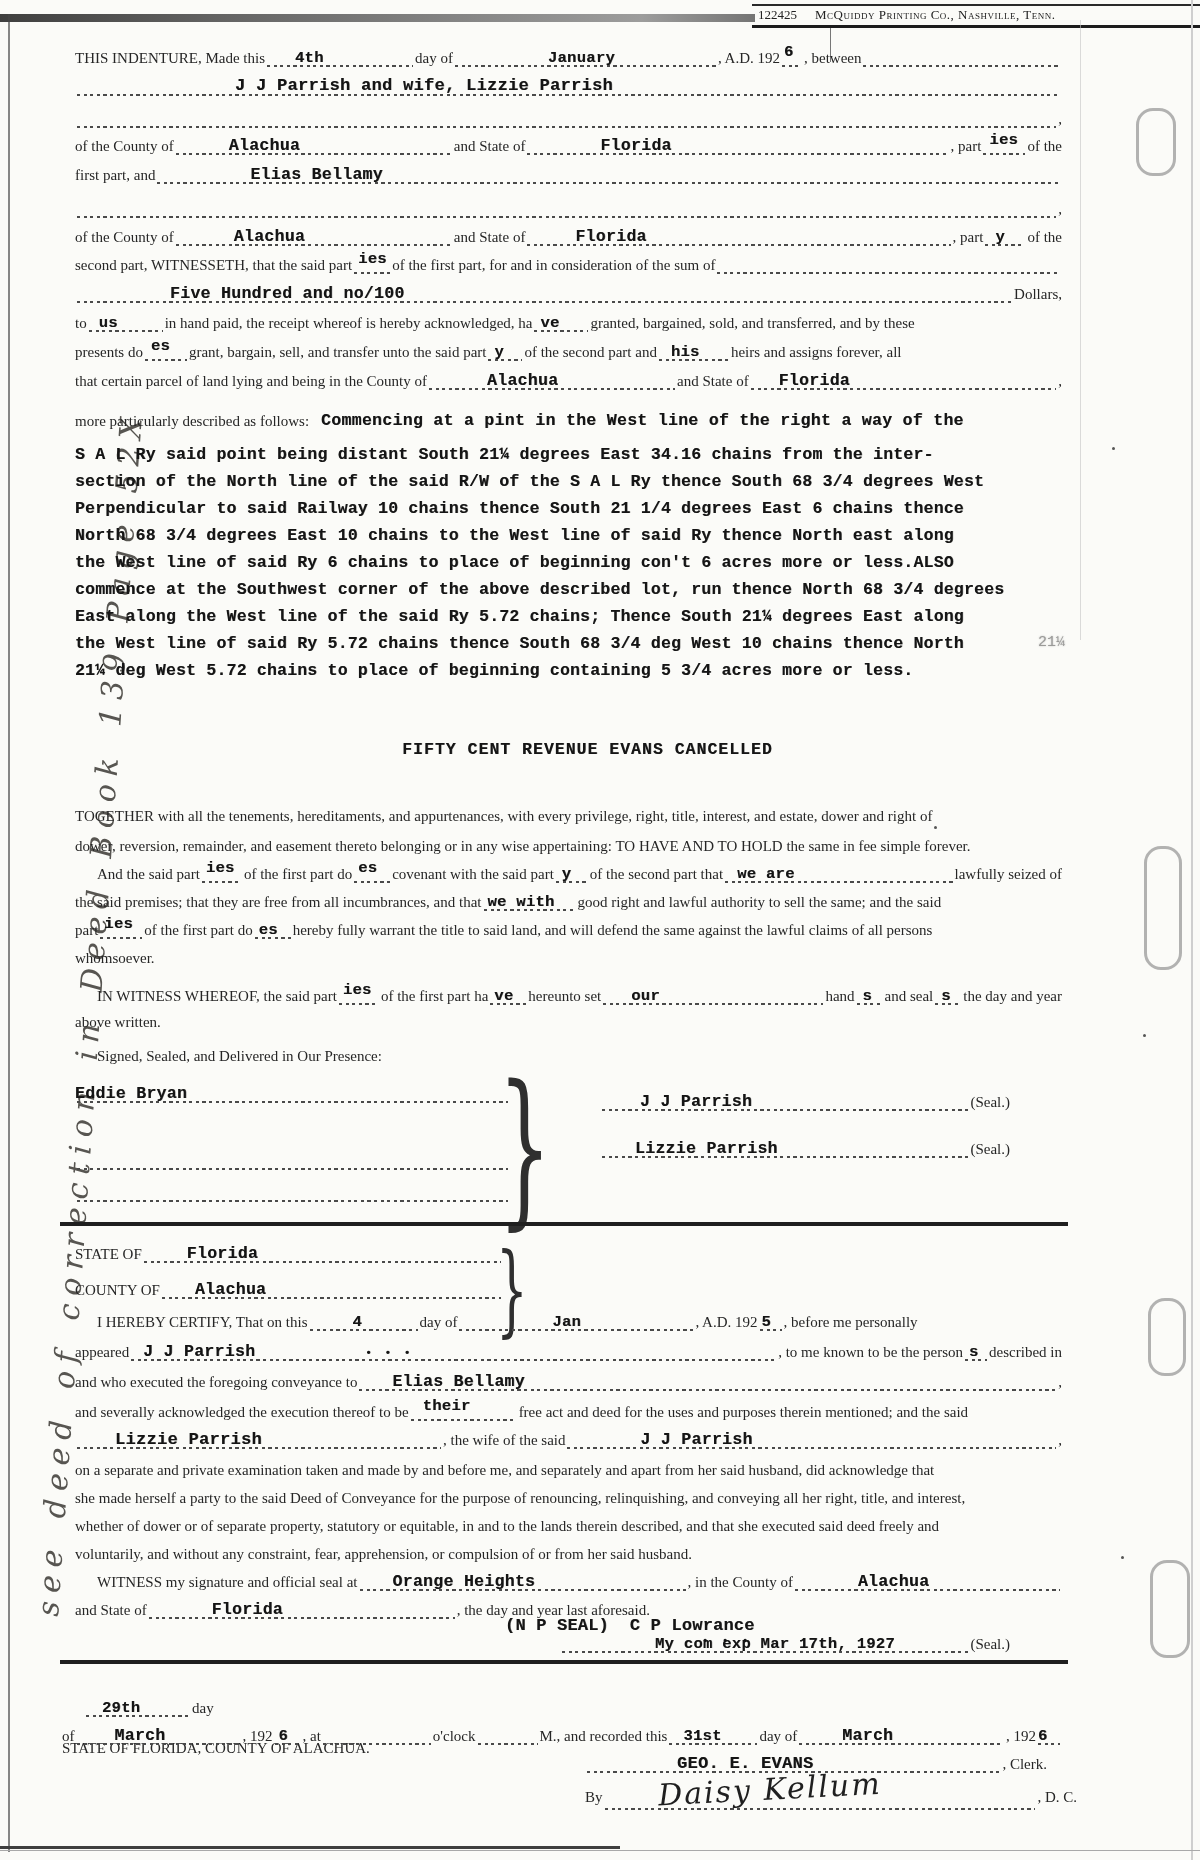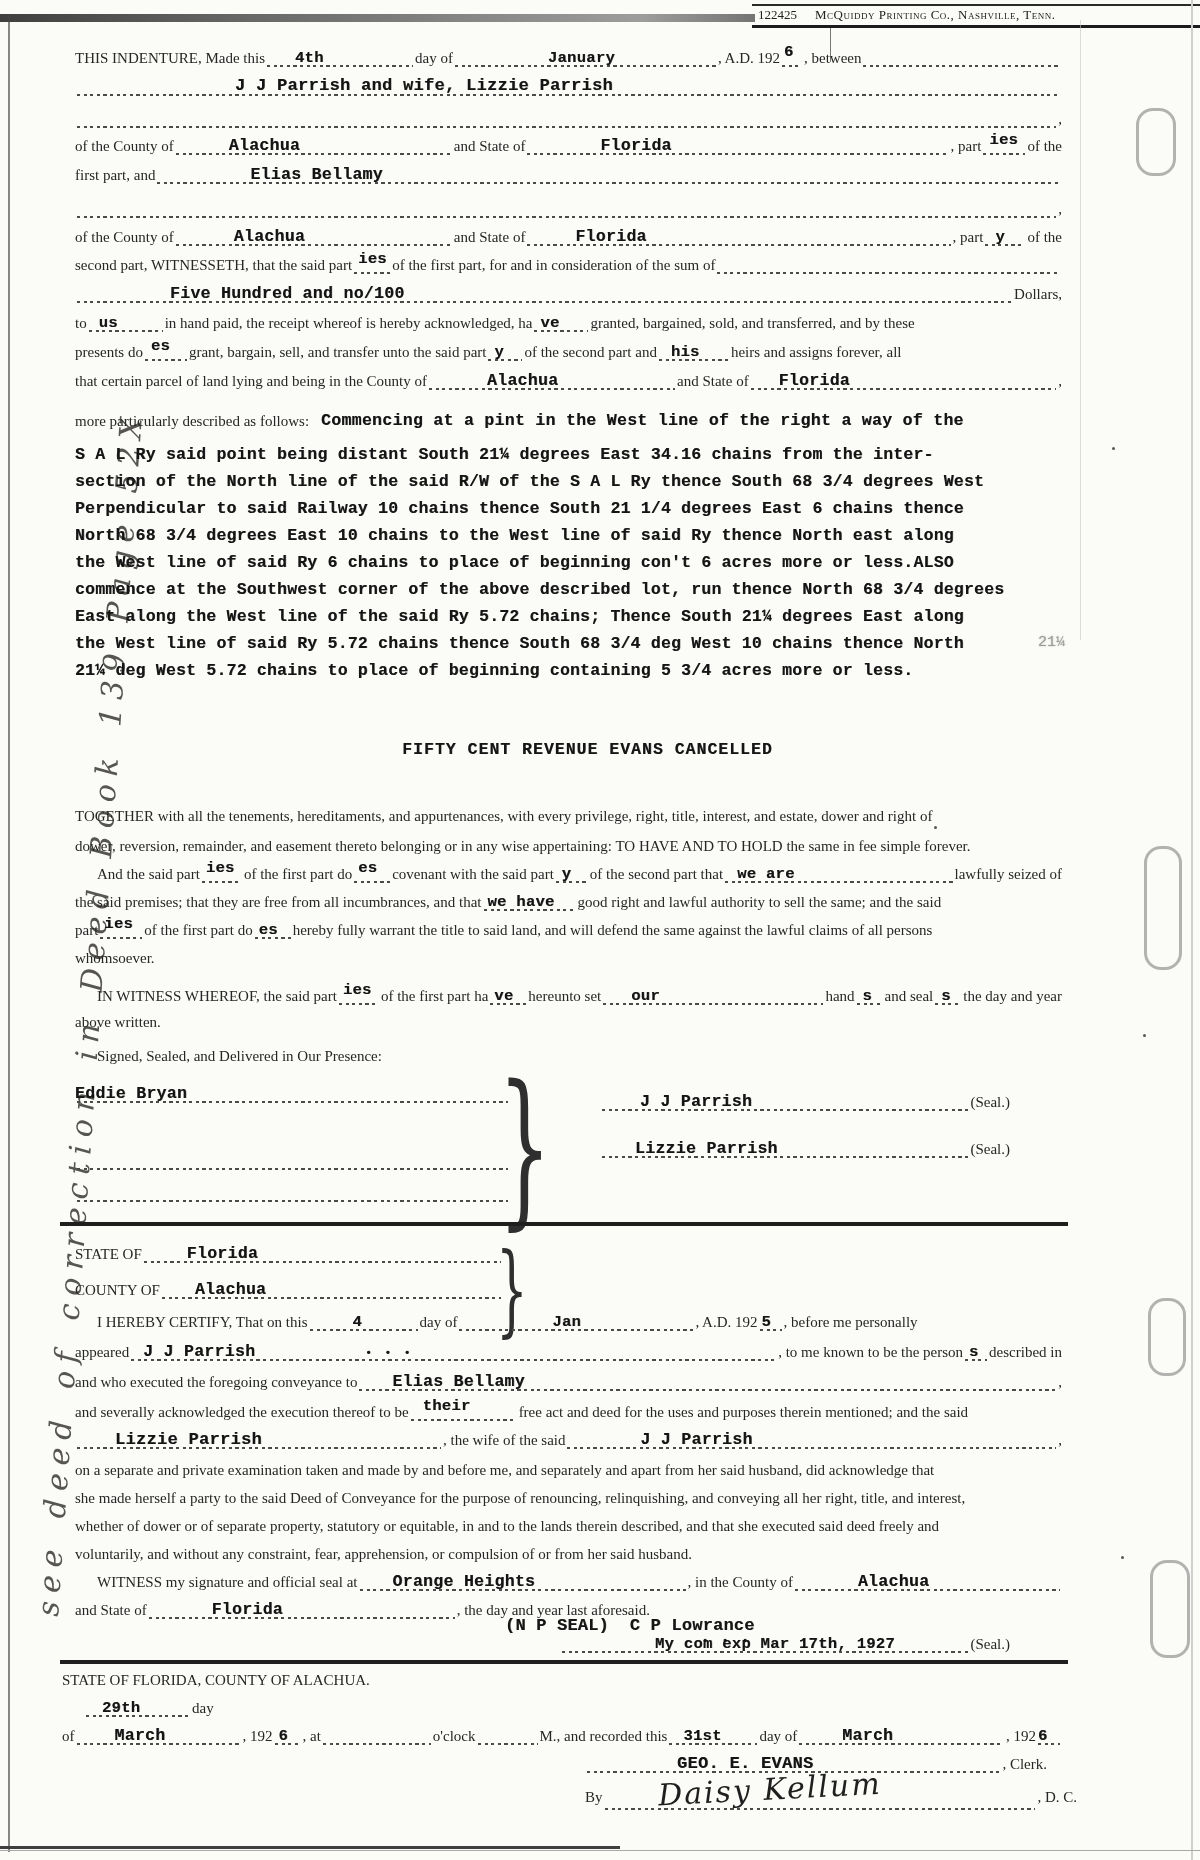--- a/index.html
+++ b/index.html
@@ -184,21 +184,21 @@
     <span class="p">of the first part do</span>
     <span class="f fx" style="flex-basis:40px"><span class="t raise" style="padding-left:6px">es</span></span>
     <span class="p">covenant with the said part</span>
     <span class="f fx" style="flex-basis:36px"><span class="t" style="padding-left:8px">y</span></span>
     <span class="p">of the second part that</span>
     <span class="f"><span class="t" style="padding-left:14px">we are</span></span>
     <span class="p">lawfully seized of</span>
   </div>
   <div class="row" style="top:892px">
     <span class="p">the said premises; that they are free from all incumbrances, and that</span>
-    <span class="f fx" style="flex-basis:96px"><span class="t" style="padding-left:6px">we have</span></span>
+    <span class="f fx" style="flex-basis:96px"><span class="t" style="padding-left:6px">we with</span></span>
     <span class="p">good right and lawful authority to sell the same; and the said</span>
   </div>
   <div class="row" style="top:920px">
     <span class="p">part</span>
     <span class="f fx" style="flex-basis:46px"><span class="t raise" style="padding-left:6px">ies</span></span>
     <span class="p">of the first part do</span>
     <span class="f fx" style="flex-basis:40px"><span class="t" style="padding-left:6px">es</span></span>
     <span class="p">hereby fully warrant the title to said land, and will defend the same against the lawful claims of all persons</span>
   </div>
   <div class="row" style="top:948px">
@@ -324,21 +324,21 @@
   <div class="tl" style="top:1612px;left:505px;font-size:17px">(N P SEAL)  C P Lowrance</div>
   <div class="tl" style="top:1628px;left:702px;font-size:10px;letter-spacing:4px">• • •</div>
 
   <div class="row" style="top:1634px;left:560px;right:auto;width:450px">
     <span class="f"><span class="t" style="padding-left:95px">My com exp Mar 17th, 1927</span></span>
     <span class="p">(Seal.)</span>
   </div>
 
   <div class="rule" style="top:1660px"></div>
 
-  <div class="row" style="top:1670px;left:62px">
+  <div class="row" style="top:1738px;left:62px">
     <span class="p">STATE OF FLORIDA, COUNTY OF ALACHUA.</span>
   </div>
 
   <div class="row ind" style="top:1698px;left:62px">
     <span class="f fx" style="flex-basis:108px"><span class="t" style="padding-left:18px">29th</span></span>
     <span class="p">day</span>
   </div>
 
   <div class="row" style="top:1726px;left:62px">
     <span class="p">of</span>

